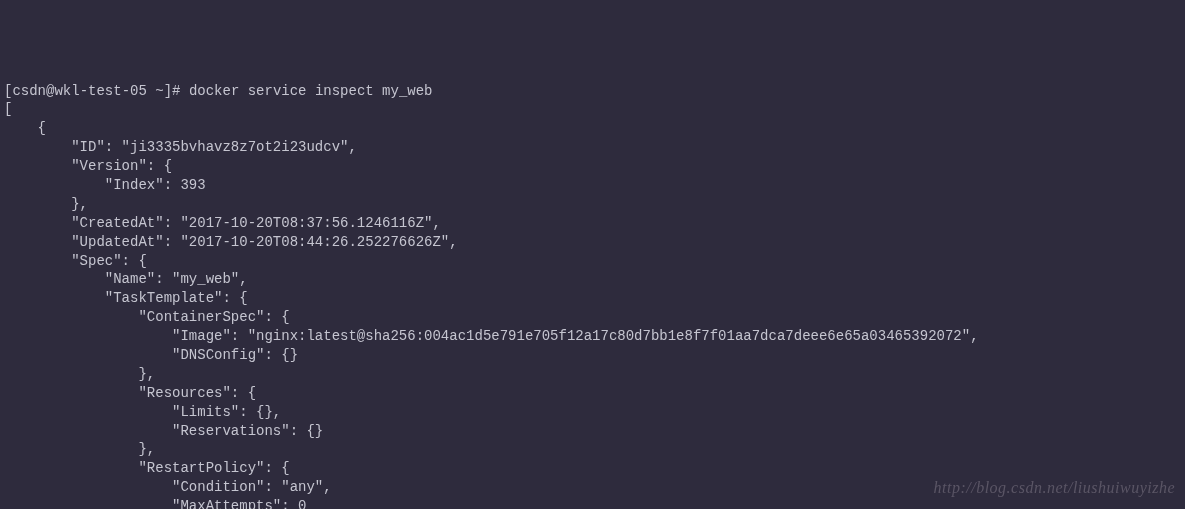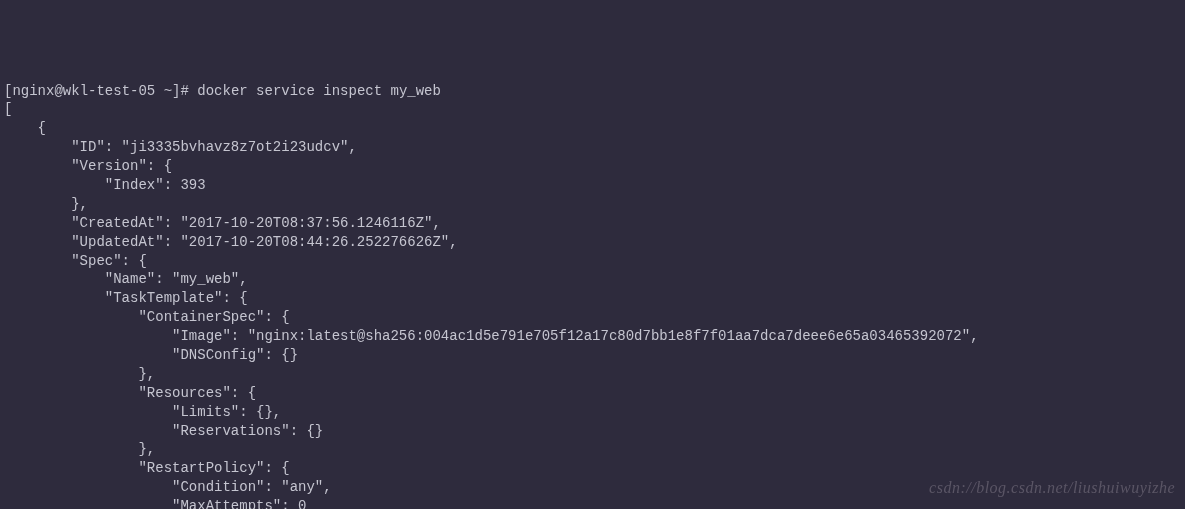--- a/index.html
+++ b/index.html
@@ -29,21 +29,21 @@
       font-size: 16px;
       font-style: italic;
       letter-spacing: 0.5px;
     }
   </style>
 </head>
 <body>
 
 
 
-<div><span>[<span>nginx</span>@<span>wkl-test-05</span> <span>~</span>]<span>#</span> <span>docker service inspect my_web</span></span>
+<div><span>[<span>csdn</span>@<span>wkl-test-05</span> <span>~</span>]<span>#</span> <span>docker service inspect my_web</span></span>
 <span>[</span>
 <span>    {</span>
 <span>        "ID": "ji3335bvhavz8z7ot2i23udcv",</span>
 <span>        "Version": {</span>
 <span>            "Index": 393</span>
 <span>        },</span>
 <span>        "CreatedAt": "2017-10-20T08:37:56.1246116Z",</span>
 <span>        "UpdatedAt": "2017-10-20T08:44:26.252276626Z",</span>
 <span>        "Spec": {</span>
 <span>            "Name": "my_web",</span>
@@ -57,16 +57,16 @@
 <span>                    "Reservations": {}</span>
 <span>                },</span>
 <span>                "RestartPolicy": {</span>
 <span>                    "Condition": "any",</span>
 <span>                    "MaxAttempts": 0</span>
 
 
 
 </div>
 
-<div class="watermark">csdn://blog.csdn.net/liushuiwuyizhe</div>
+<div class="watermark">http://blog.csdn.net/liushuiwuyizhe</div>
 
 
 
 
 </body></html>

